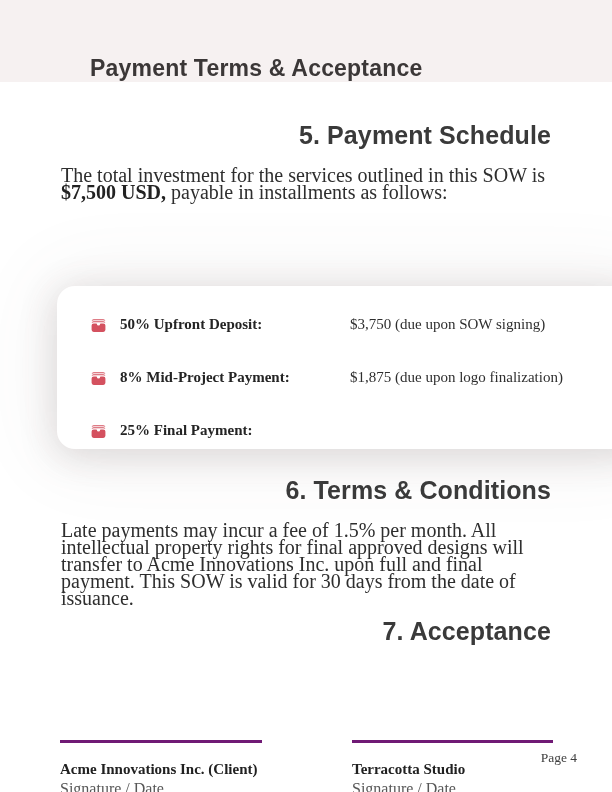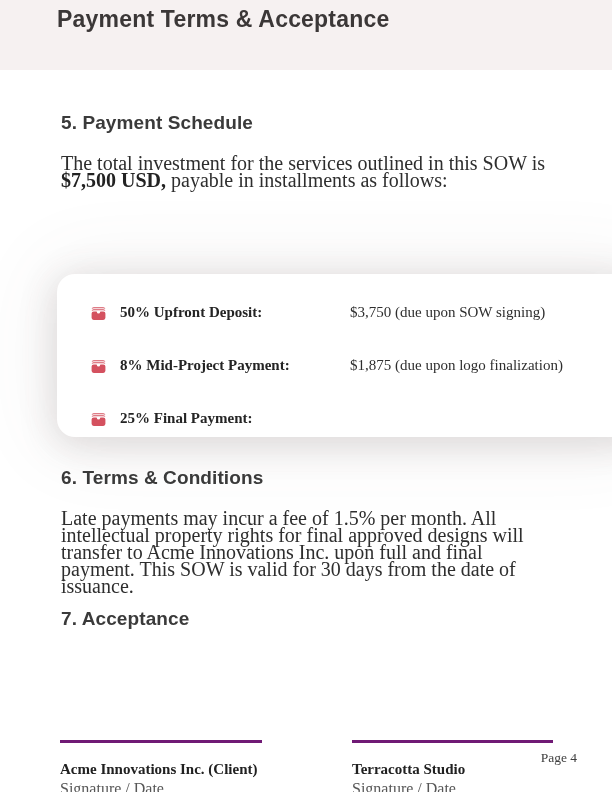--- a/index.html
+++ b/index.html
@@ -7,46 +7,47 @@
     width: 612px; height: 792px;
     background: #ffffff;
     font-family: "Liberation Serif", serif;
     color: #2e2e2e;
     overflow: hidden;
   }
   .page { position: relative; width: 612px; height: 792px; background: #ffffff; }
 
   
   .page-header {
-    height: 70px;
+    height: 82px;
     background: #f6f1f1;
     display: flex;
-    align-items: flex-start;
-    padding: 0 60px;
+    align-items: flex-end;
+    padding: 0 93px;
     box-sizing: border-box;
   }
   .page-header h1 {
     margin: 6px 0 0 -3px;
     font-family: "Liberation Sans", sans-serif;
     font-weight: 700;
     font-size: 23px;
     letter-spacing: 0.2px;
     color: #3b3737;
   }
 
   .content { padding: 0 61px; }
 
   h2 {
     font-family: "Liberation Sans", sans-serif;
     font-weight: 700;
-    font-size: 19px;
+    font-size: 25px;
     line-height: 22px;
     letter-spacing: 0.1px;
     color: #3a3a3a;
     margin: 0;
+    text-align: right;
   }
   .h-payment    { margin-top: 42px; }
   .h-terms      { margin-top: 30px; }
   .h-acceptance { margin-top: 13px; }
 
   p {
     margin: 0;
     font-size: 20px;
     line-height: 17px;
     color: #2e2e2e;

